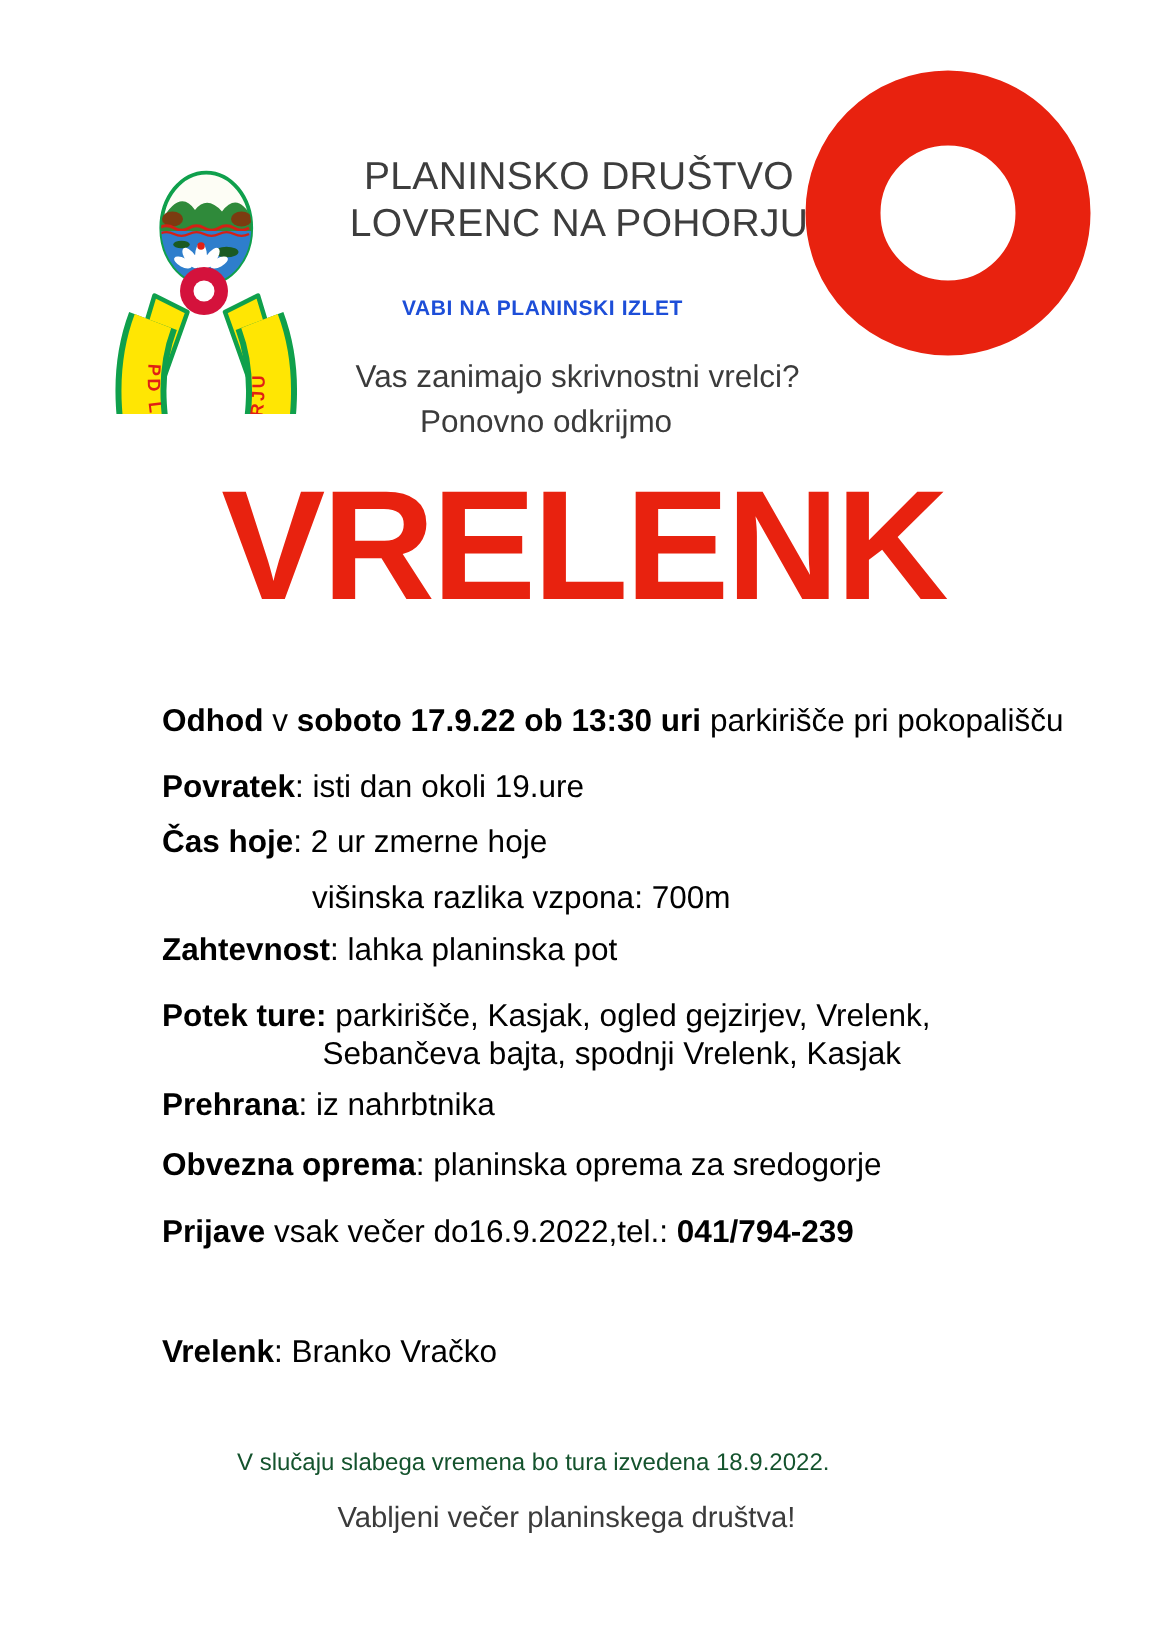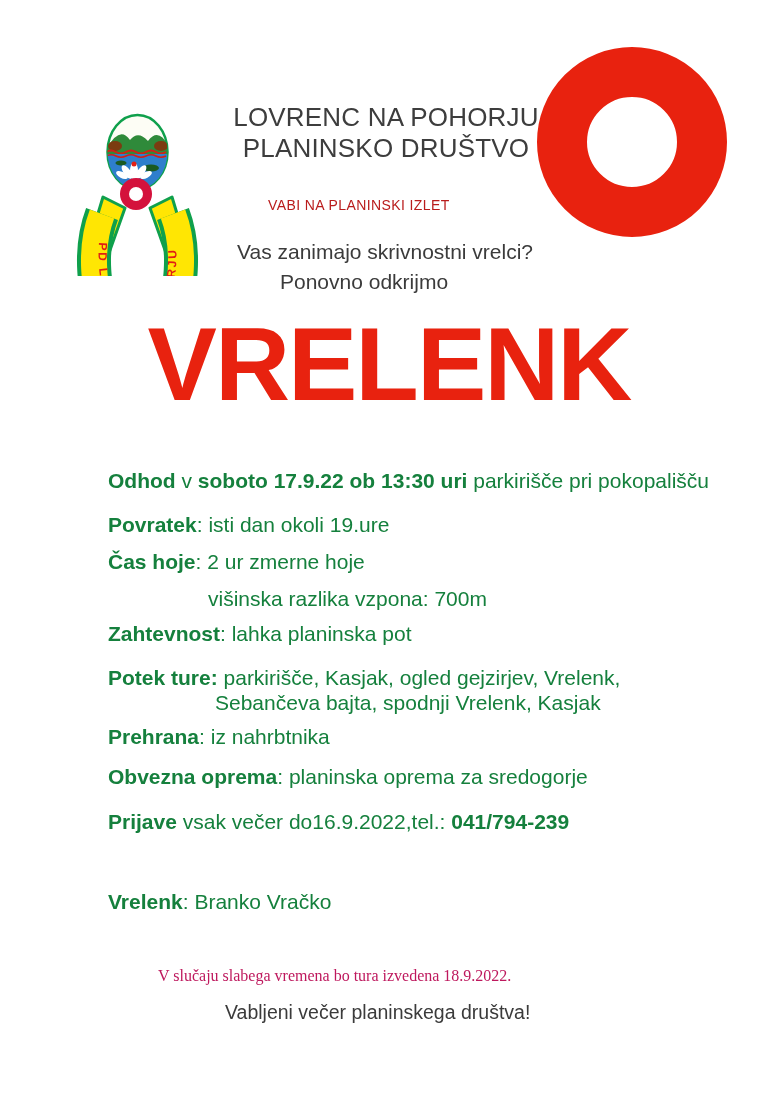--- a/index.html
+++ b/index.html
@@ -7,37 +7,37 @@
     width:778px;height:1100px;position:relative;background:#ffffff;
     font-family:"Liberation Sans","DejaVu Sans",sans-serif;color:#3b3b3b;
     overflow:hidden;
   }
   .abs{position:absolute;white-space:nowrap;}
   .club-name{
     left:226px;top:102px;width:320px;text-align:center;
     font-size:26px;line-height:31px;color:#3d3d3d;letter-spacing:0.2px;
   }
   .invite-line{
-    left:268px;top:197px;font-size:14px;font-weight:normal;letter-spacing:0.4px;color:#b91c1c;
+    left:268px;top:197px;font-size:14px;font-weight:bold;letter-spacing:0.4px;color:#1d4ed8;
   }
   .red-ring{
     left:537px;top:47px;width:90px;height:90px;
     border:50px solid #e8220f;border-radius:50%;background:#ffffff;
   }
   .intro{font-size:21px;color:#3b3b3b;}
   .intro1{left:237px;top:240px;text-align:right;}
   .intro2{left:280px;top:270px;}
   .big-title{
     left:0;top:312px;width:778px;text-align:center;
     font-size:104px;line-height:1;font-weight:bold;letter-spacing:-2px;
     color:#e8220f;
   }
-  .detail{font-size:21px;line-height:26px;color:#15803d;left:108px;}
+  .detail{font-size:21px;line-height:26px;color:#000000;left:108px;}
   .detail .b{font-weight:bold;}
-  .footer1{left:158px;top:967px;font-size:16px;color:#be185d;font-family:Liberation Serif, serif;}
+  .footer1{left:158px;top:967px;font-size:16px;color:#14532d;}
   .footer2{left:225px;top:1001px;font-size:19.5px;color:#3b3b3b;}
   .logo-svg{position:absolute;left:70px;top:64px;width:135px;height:212px;}
 </style>
 </head>
 <body>
 
 <svg class="logo-svg" viewBox="0 0 135 212" aria-hidden="true">
   <defs>
     <path id="arctext" d="M 35 150 A 39 75 0 1 0 100 150" fill="none"></path>
     <clipPath id="sceneclip">
@@ -85,22 +85,22 @@
     </g>
   </g>
 
   <g>
     <circle cx="66" cy="130" r="16" fill="#d4123c"></circle>
     <circle cx="66" cy="130" r="7" fill="#ffffff"></circle>
   </g>
 </svg>
 
 <div class="abs club-name">
+  <div>PLANINSKO DRUŠTVO</div>
   <div>LOVRENC NA POHORJU</div>
-  <div>PLANINSKO DRUŠTVO</div>
 </div>
 <div class="abs invite-line">VABI NA PLANINSKI IZLET</div>
 
 <div class="abs red-ring"></div>
 
 <div class="abs intro intro1">Vas zanimajo skrivnostni vrelci?</div>
 <div class="abs intro intro2">Ponovno odkrijmo</div>
 
 <div class="abs big-title">VRELENK</div>
 

